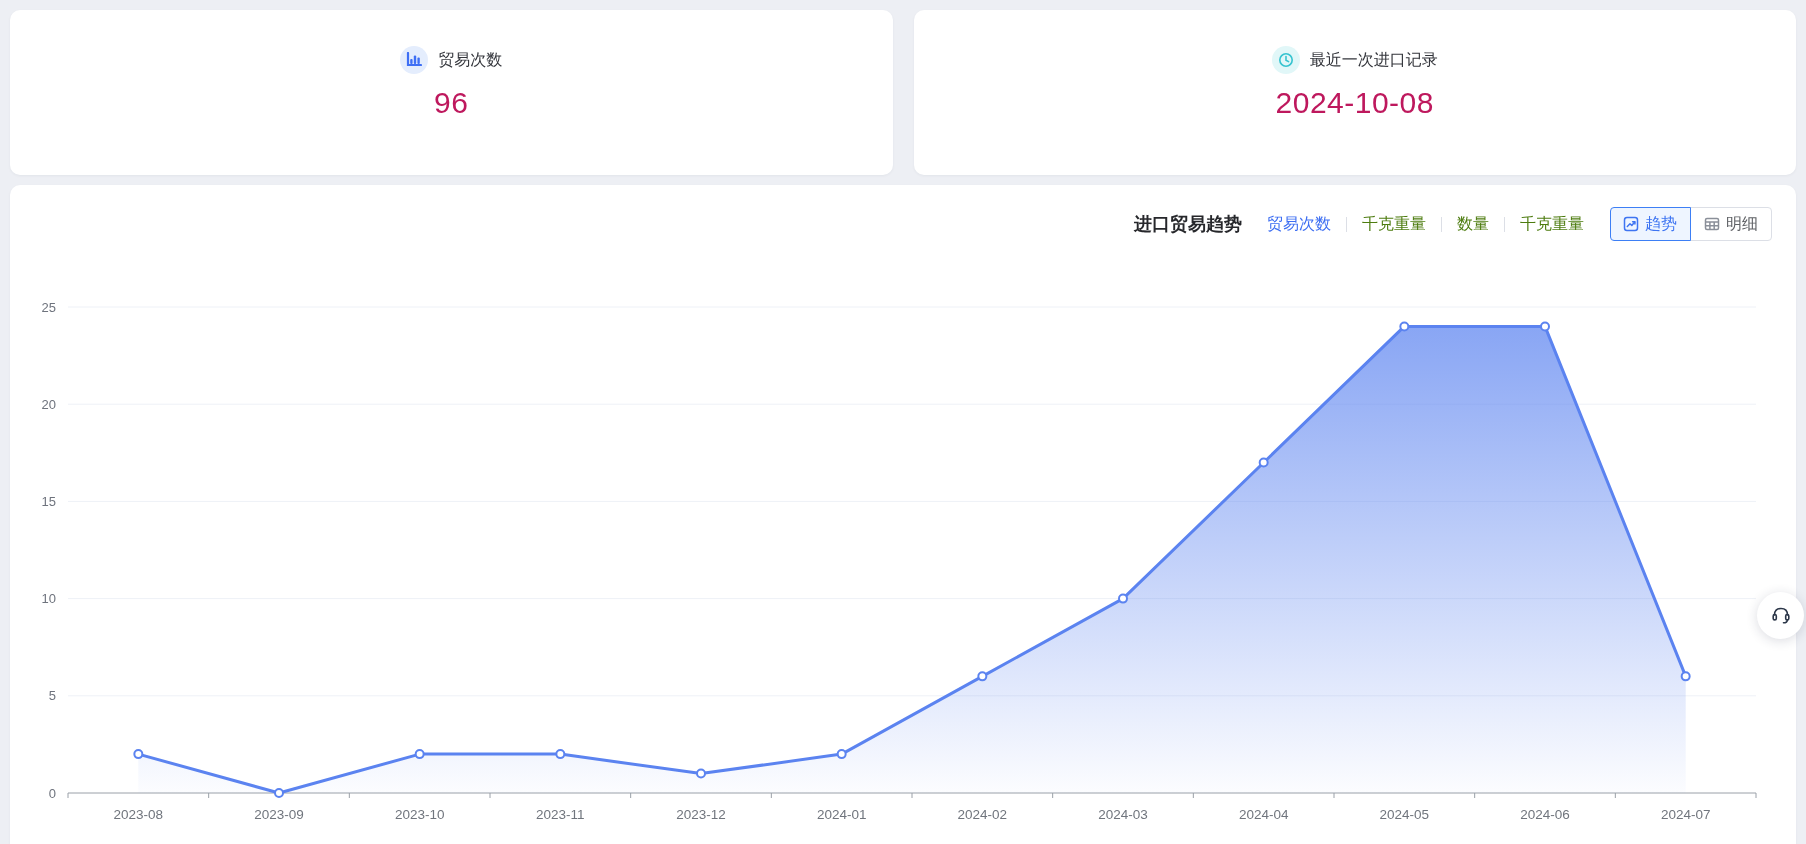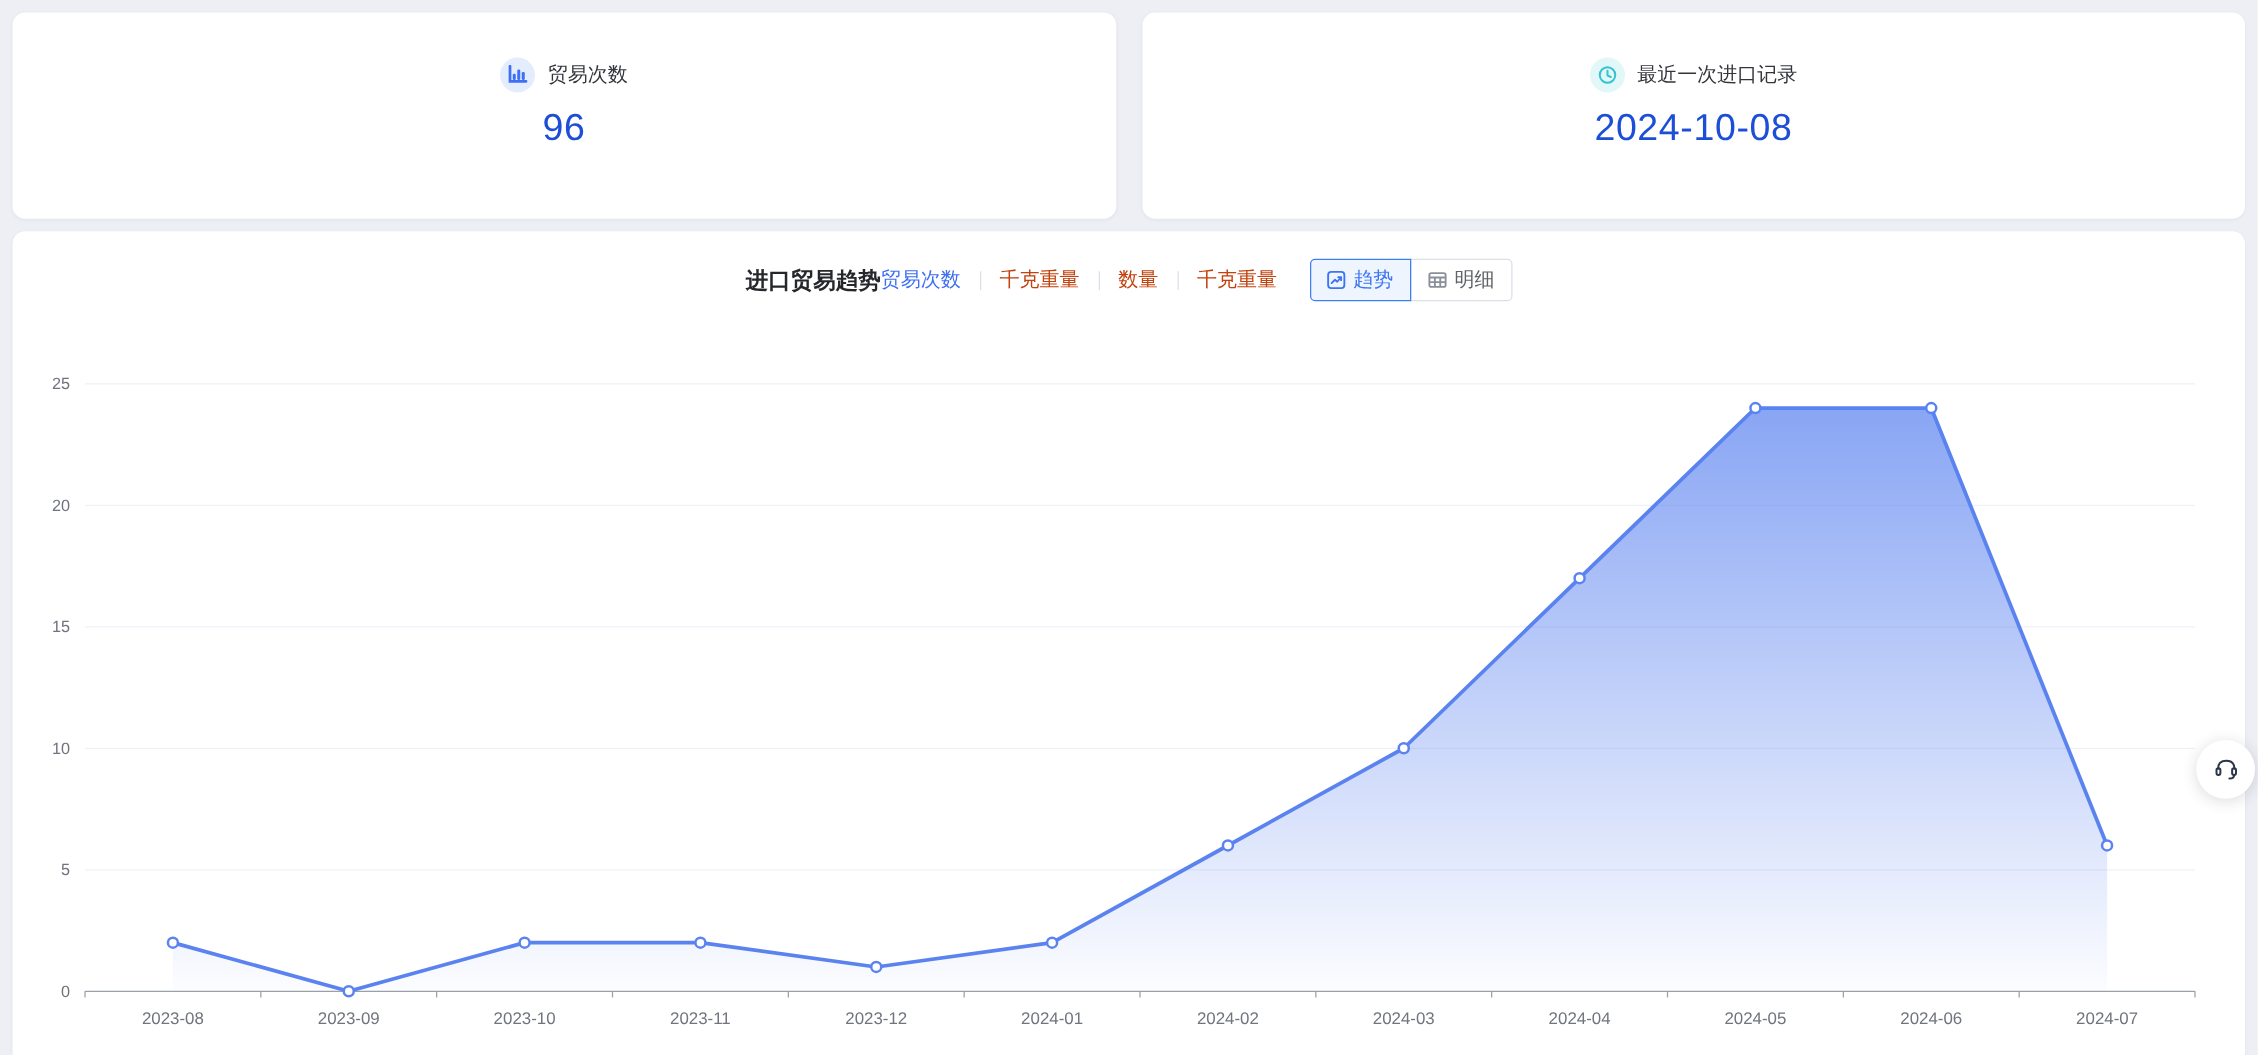--- a/index.html
+++ b/index.html
@@ -12,30 +12,30 @@
   .stat-card { flex:1; height:165px; background:#fff; border-radius:10px;
     box-shadow:0 1px 3px rgba(25,35,61,.05);
     display:flex; flex-direction:column; align-items:center; }
   .stat-head { margin-top:36px; display:flex; align-items:center; gap:10px; }
   .icon-circle { width:28px; height:28px; border-radius:50%;
     display:flex; align-items:center; justify-content:center; }
   .ic-blue { background:#e4edfd; }
   .ic-orange { background:#fdf1de; }
   .ic-teal { background:#e1f7f8; }
   .stat-label { font-size:16px; color:#33353b; }
-  .stat-value { margin-top:12px; font-size:30px; color:#1d4ed8; letter-spacing:.5px; }
+  .stat-value { margin-top:12px; font-size:30px; color:#be185d; letter-spacing:.5px; }
   
   .panel { margin-top:10px; background:#fff; border-radius:10px;
     height:700px; padding:14px 24px 0 24px;
     box-shadow:0 1px 3px rgba(25,35,61,.05); }
-  .panel-header { height:50px; display:flex; align-items:center; justify-content:center; }
+  .panel-header { height:50px; display:flex; align-items:center; justify-content:flex-end;gap:25px; }
   .panel-title { font-size:18px; font-weight:600; color:#26272b; }
   .header-controls { display:flex; align-items:center; }
   .metric-tabs { display:flex; align-items:center; }
-  .metric-tab { font-size:16px; color:#c2410c; cursor:pointer; }
+  .metric-tab { font-size:16px; color:#4d7c0f; cursor:pointer; }
   .metric-tab.active { color:#3d6ef2; }
   .tab-divider { width:1px; height:15px; background:#dcdfe6; margin:0 15px; }
   .view-toggle { display:flex; margin-left:26px; }
   .toggle-btn { height:34px; padding:0 13px; display:flex; align-items:center; gap:6px;
     font-size:16px; border:1px solid #dcdfe6; background:#fff; color:#606266; cursor:pointer; }
   .toggle-btn.active { border-color:#3d7ff5; color:#3d74f2; background:#eef5ff; position:relative; z-index:1; }
   .toggle-btn:first-child { border-radius:4px 0 0 4px;padding-left:12px; }
   .toggle-btn:last-child { border-radius:0 4px 4px 0; margin-left:-1px; }
   
   .support-fab { position:absolute; top:592px; right:2px; width:47px; height:47px;

